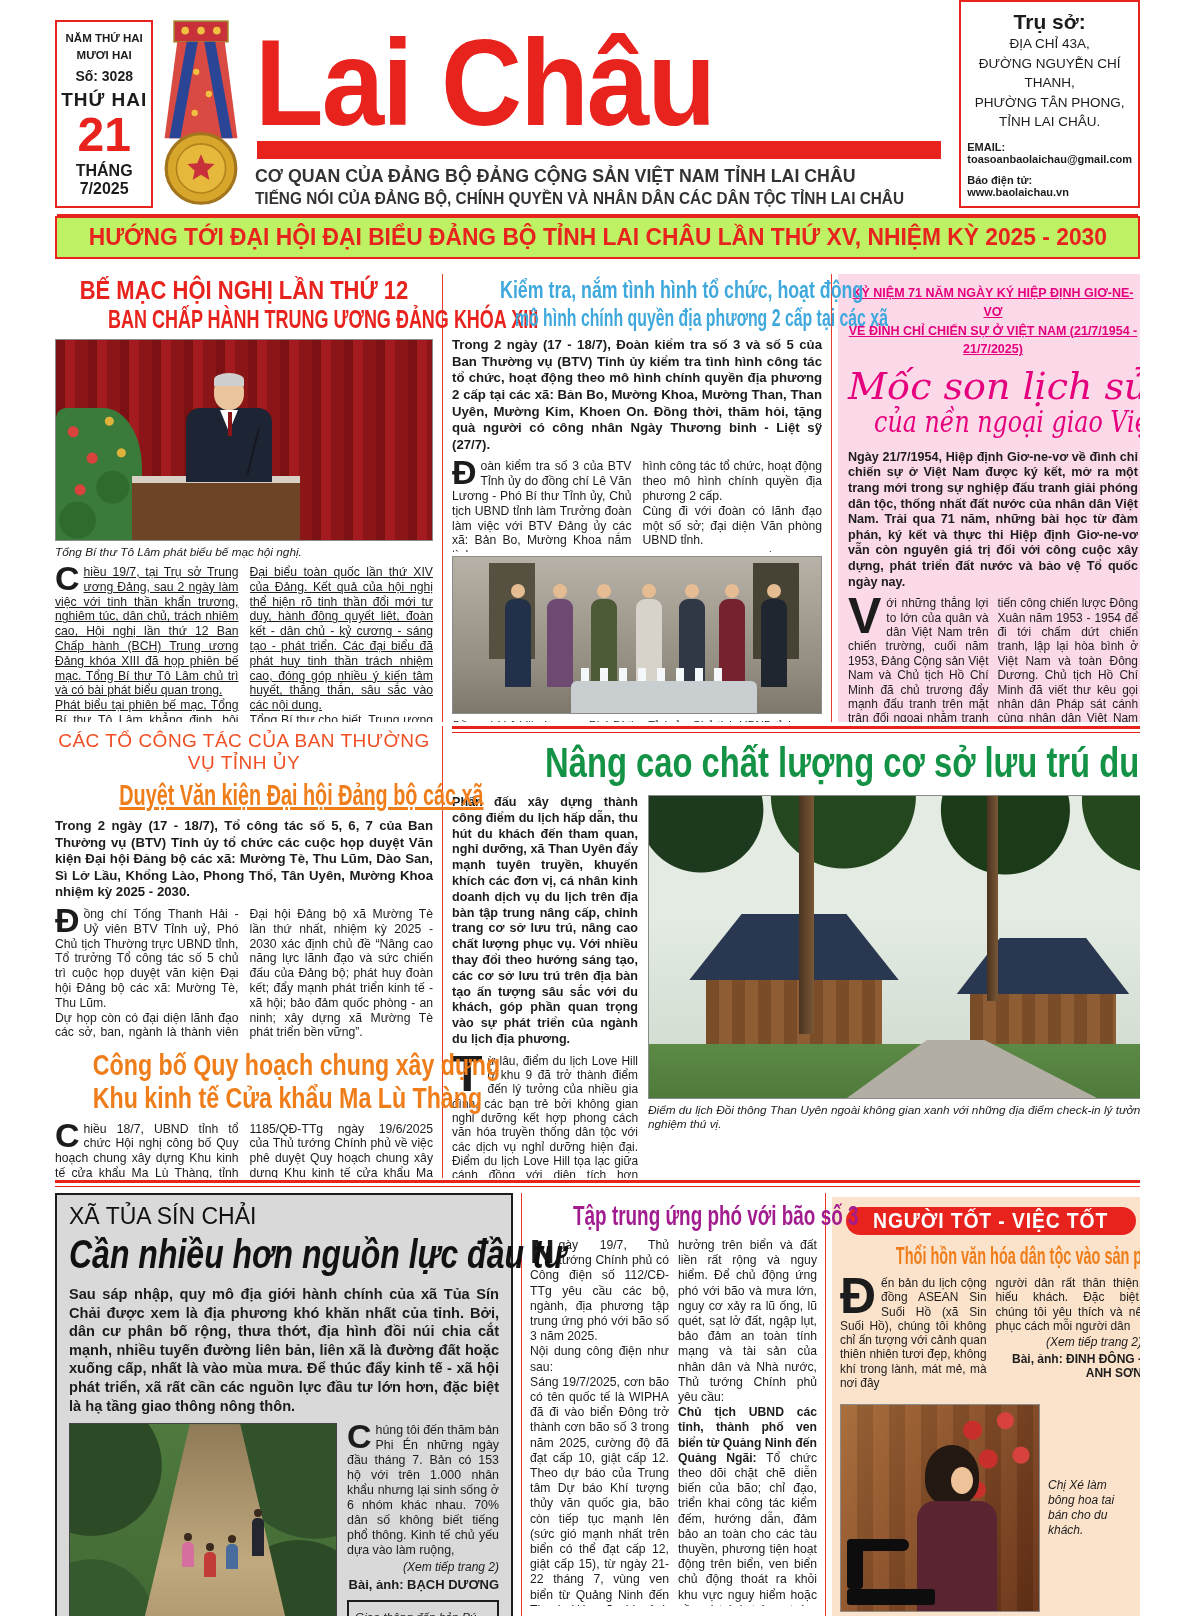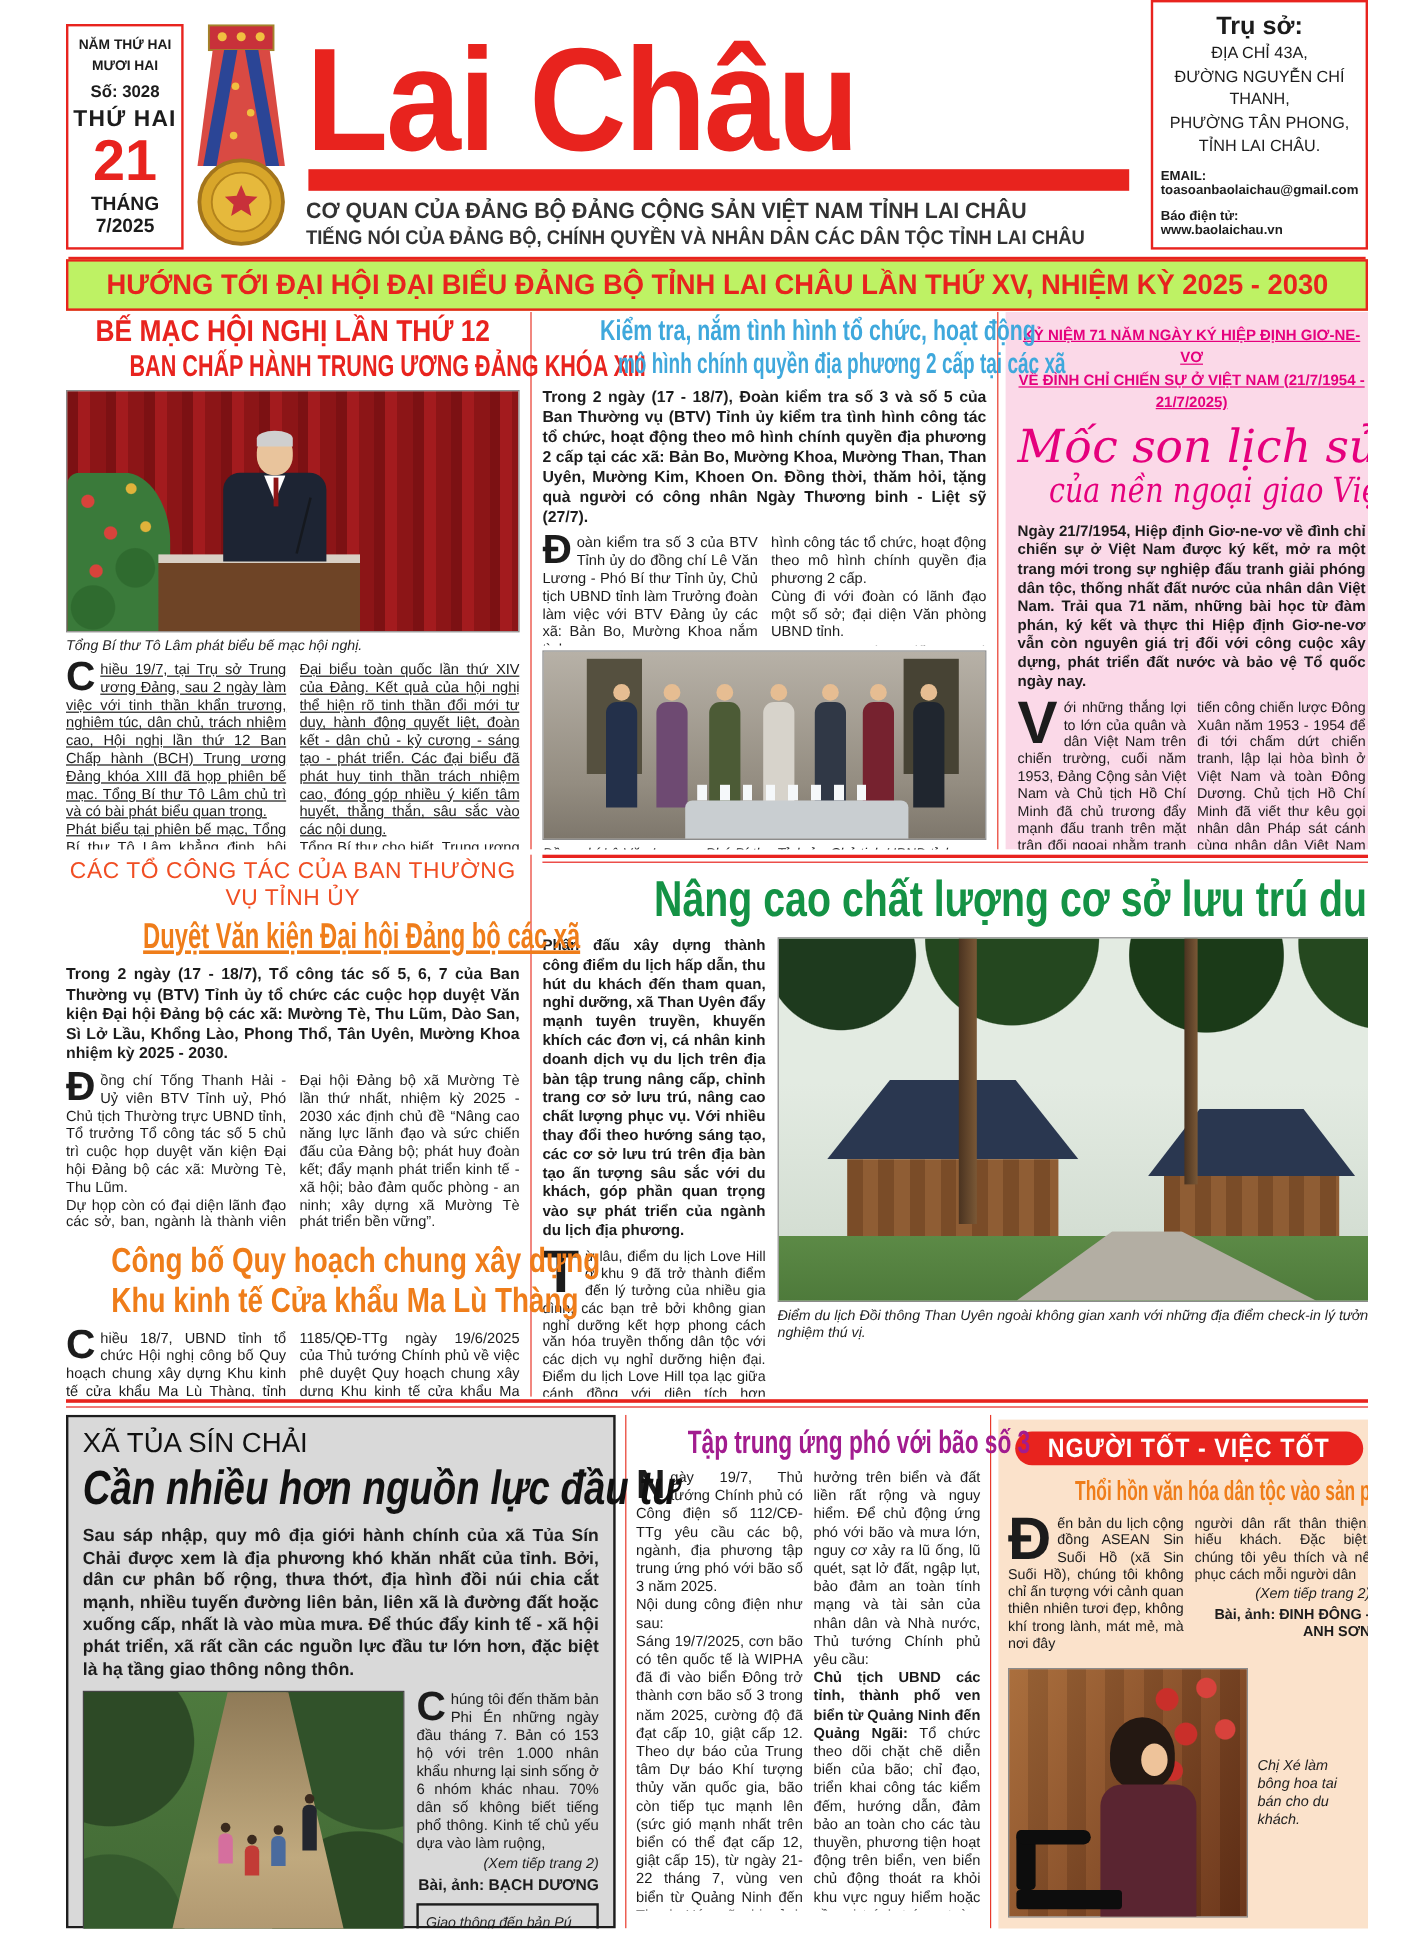--- a/index.html
+++ b/index.html
@@ -40,21 +40,21 @@
   .lead{font-weight:bold;font-size:13.2px;line-height:16.6px;text-align:justify;margin:6px 0;}
   .dc::first-letter{float:left;font-size:34px;line-height:27px;font-weight:bold;padding-right:4px;}
   .dc3::first-letter{float:left;font-size:50px;line-height:40px;font-weight:bold;padding-right:5px;}
   .cont{display:block;text-align:right;font-style:italic;font-size:12px;margin-top:2px;}
   .byline{display:block;text-align:right;font-weight:bold;font-size:13px;margin-top:3px;}
   .cap{font-style:italic;font-size:11.8px;line-height:14px;color:#222;margin-top:4px;text-align:left;}
   .ph{position:relative;overflow:hidden;border:1px solid #8b8b8b;box-sizing:border-box;}
   .hr-red{border-top:3px solid #e8231e;border-bottom:1px solid #e8231e;height:3px;}
   .b{font-weight:bold;}
   
-  .top-band{display:flex;margin-top:1px;height:448px;overflow:hidden;}
+  .top-band{display:flex;margin-top:15px;height:448px;overflow:hidden;}
   .tb-col1{width:378px;}
   .tb-col2{width:380px;border-left:1.5px solid #e8392b;margin-left:9px;padding-left:9px;box-sizing:border-box;}
   .tb-col3{width:317px;border-left:1.5px solid #e8392b;margin-left:9px;padding-left:6px;box-sizing:border-box;}
   .h-congress{color:#e8231e;font-weight:bold;font-size:25px;line-height:1.14;text-align:center;margin:2px 0 6px;}
   .h-inspect{color:#3fa8dc;font-weight:bold;font-size:24px;line-height:1.15;text-align:center;margin:2px 0 4px;}
   .pinkbox{background:#fbd9e8;height:100%;padding:10px 10px;box-sizing:border-box;}
   .pb-kicker{color:#e5007d;font-weight:bold;font-size:12.5px;text-align:center;text-decoration:underline;line-height:1.5;}
   .pb-head{color:#e5007d;font-family:"DejaVu Serif",serif;font-style:italic;text-align:center;margin:8px 0 10px;}
   .pb-h1{font-size:38px;line-height:1.0;display:block;white-space:nowrap;}
   .pb-h2{font-size:29px;line-height:1.2;display:block;white-space:nowrap;transform:scaleX(.82);transform-origin:50% 50%;}

